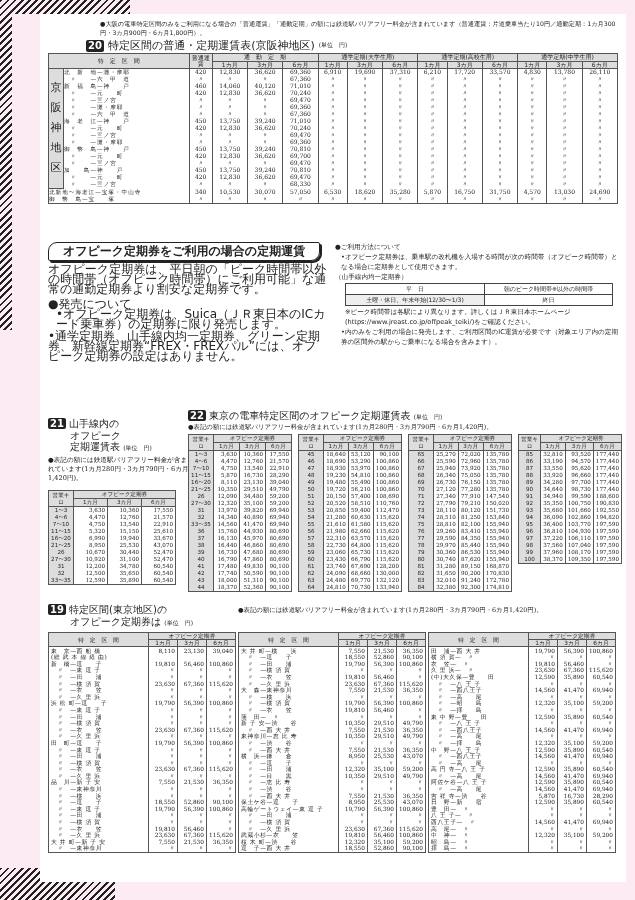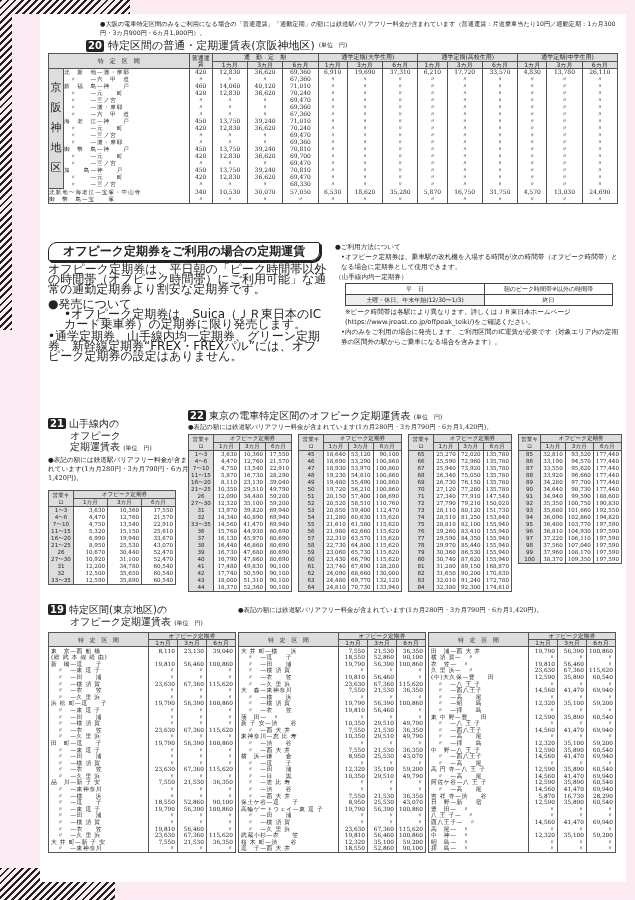--- a/index.html
+++ b/index.html
@@ -397,21 +397,21 @@
           <td>〃</td>
         </tr>
       </tbody>
   </table>
 
   <div class="offpeak-box">オフピーク定期券をご利用の場合の定期運賃</div>
   <div class="offpeak-text">
     <p>オフピーク定期券は、平日朝の「ピーク時間帯以外の時間帯（オフピーク時間帯）にご利用可能」な通常の通勤定期券より割安な定期券です。</p>
     <p style="margin-top:5px;margin-bottom:0">●発売について</p>
     <div id="sale-items">
-        <p style="margin:0 0 2px 16px">•オフピーク定期券は、Suica（ＪＲ東日本のICカード乗車券）の定期券に限り発売します。</p>
+        <p style="margin:0 0 2px 8px">•オフピーク定期券は、Suica（ＪＲ東日本のICカード乗車券）の定期券に限り発売します。</p>
         <p style="margin:0 0 2px 0">•通学定期券、山手線内均一定期券、グリーン定期券、新幹線定期券“FREX・FREXパル”には、オフピーク定期券の設定はありません。</p>
       </div>
   </div>
 
   <div class="usage">
     <p>●ご利用方法について</p>
     <p style="padding-left:6px">•オフピーク定期券は、乗車駅の改札機を入場する時間が次の時間帯（オフピーク時間帯）となる場合に定期券として使用できます。</p>
     <p>（山手線内均一定期券）</p>
     <table class="peak-table">
       <tbody>
@@ -1045,21 +1045,21 @@
             <td class="">197,590</td>
           </tr>
         </tbody>
       </table>
     </div>
 
   <div class="s23">
     <div class="h">
       <span class="num">19</span>
       <span>特定区間(東京地区)の</span><br>
-      <span style="padding-left:22px">オフピーク定期運賃表</span>
+      <span style="padding-left:22px">オフピーク定期券は</span>
       <span class="unit">(単位　円)</span>
     </div>
     <div class="n" style="width:330px">●表記の額には鉄道駅バリアフリー料金が含まれています(1カ月280円・3カ月790円・6カ月1,420円)。</div>
   </div>
   <div id="t23-container">
       <table class="t23" style="left:8px;width:188px;">
         <thead>
           <tr>
             <th rowspan="2">特　定　区　間</th>
             <th colspan="3">オフピーク定期券</th>

